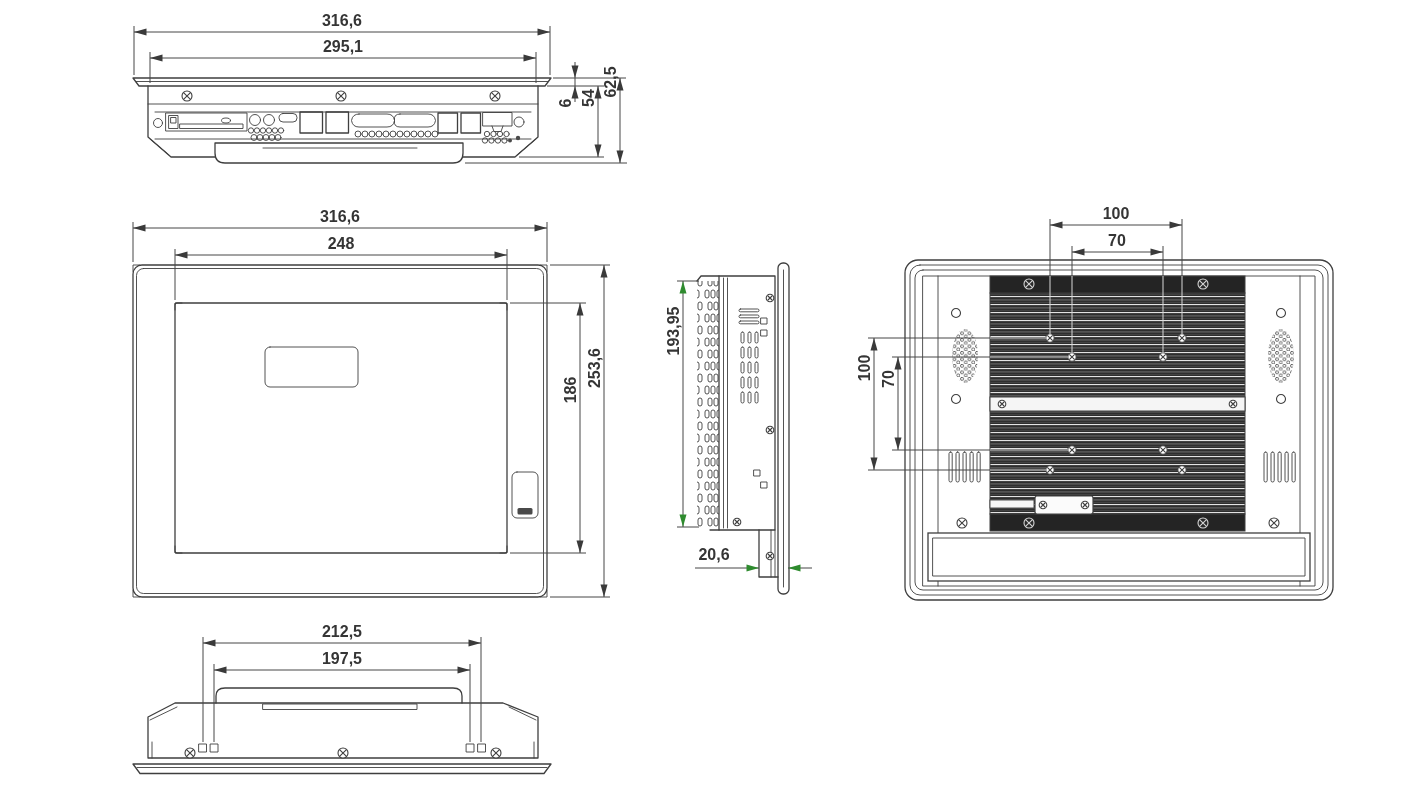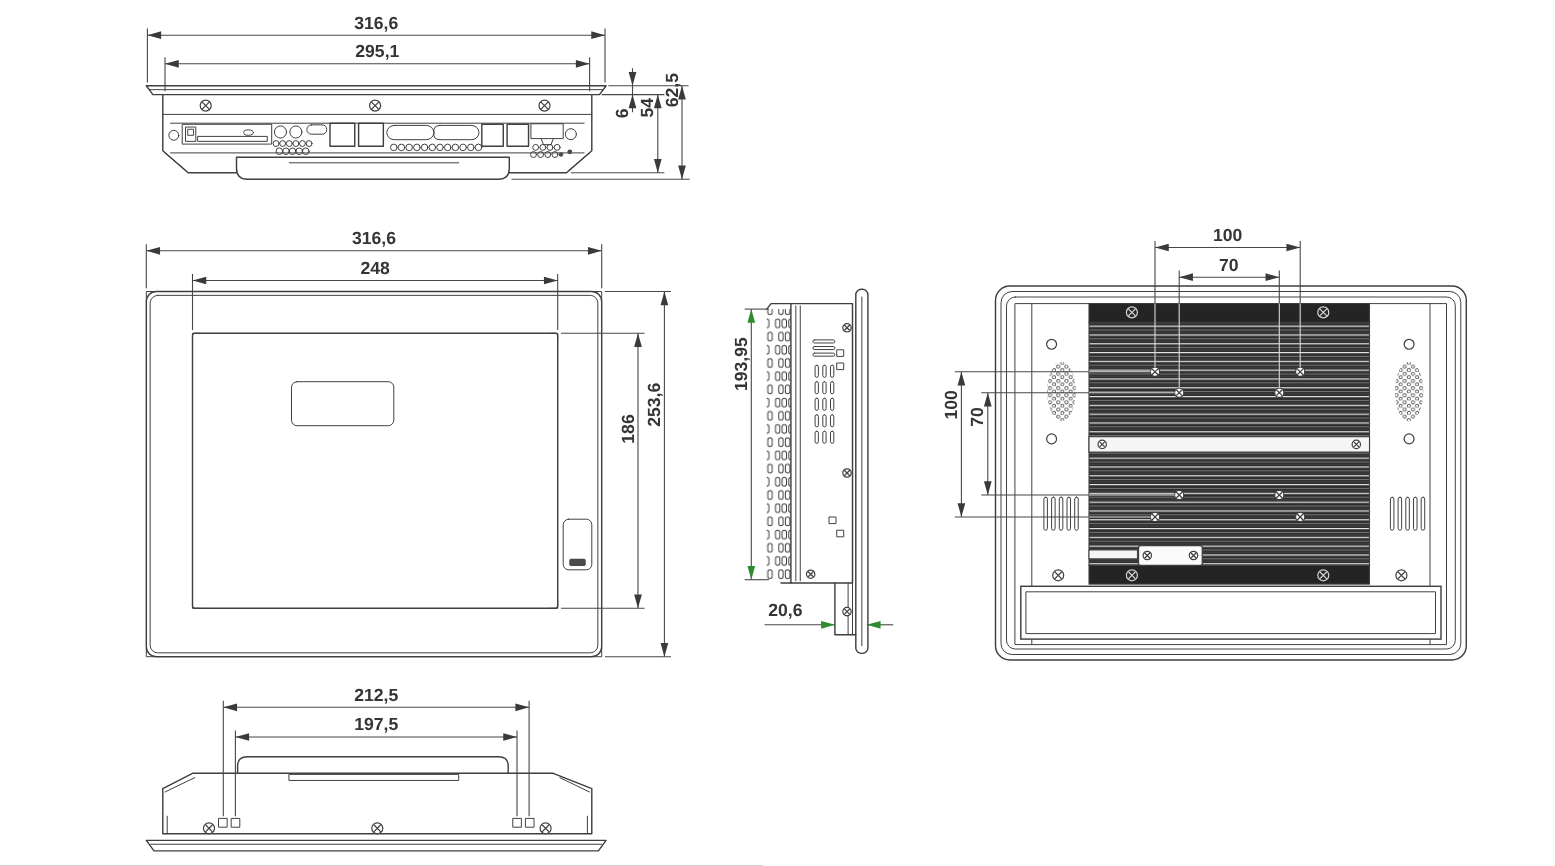--- a/index.html
+++ b/index.html
@@ -1,16 +1,16 @@
 <!DOCTYPE html>
 <html><head>
 <meta charset="utf-8">
 <style>
   html,body{margin:0;padding:0;background:#fff;}
-  .canvas{width:1414px;height:787px;background:#737373;position:relative;font-family:"Liberation Sans",sans-serif;}
+  .canvas{width:1414px;height:787px;background:#f9a8d4;position:relative;font-family:"Liberation Sans",sans-serif;}
   svg{display:block;}
   .ol{fill:none;stroke:#3f3f3f;stroke-width:1.3;stroke-linejoin:round;stroke-linecap:round;}
   .olw{fill:#fff;stroke:#3f3f3f;stroke-width:1.3;stroke-linejoin:round;}
   .olt{fill:none;stroke:#3f3f3f;stroke-width:0.9;stroke-linejoin:round;stroke-linecap:round;}
   .dl{fill:none;stroke:#474747;stroke-width:1;}
   .dll{fill:none;stroke:#d8d8d8;stroke-width:1;}
   .dim{font-family:"Liberation Sans","DejaVu Sans",sans-serif;font-size:16px;font-weight:bold;fill:#353535;text-anchor:middle;}
   .dark{fill:#4a4a4a;stroke:none;}
   use{stroke:#3f3f3f;stroke-width:1.1;}
   use.lt{stroke:#d5d5d5;}

